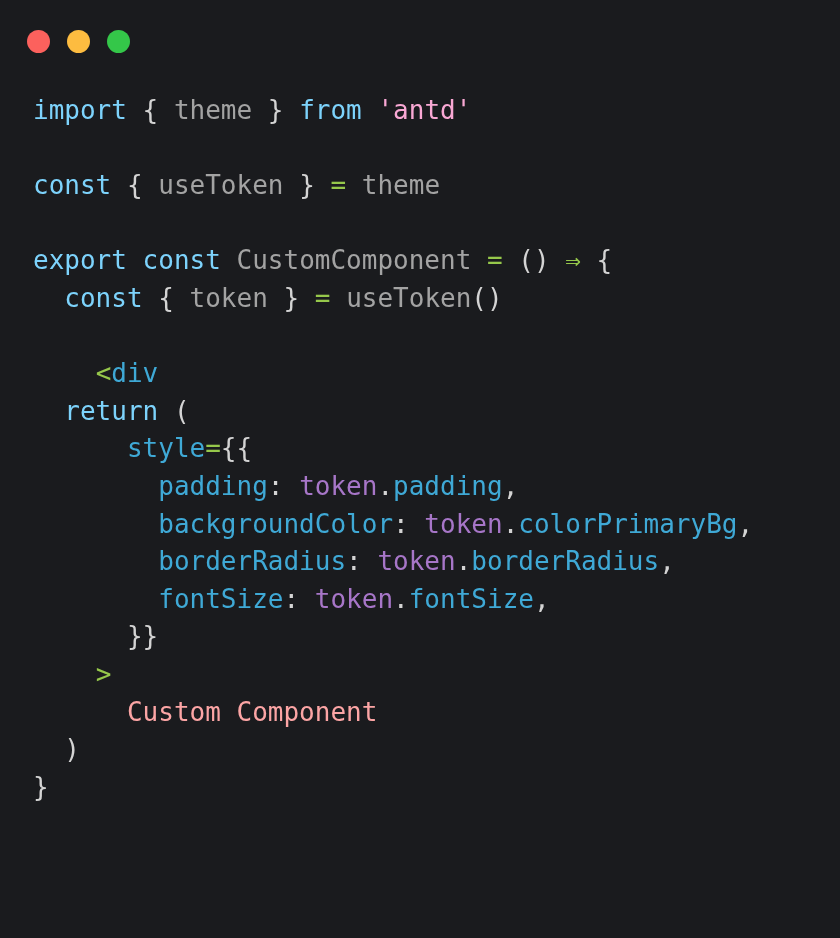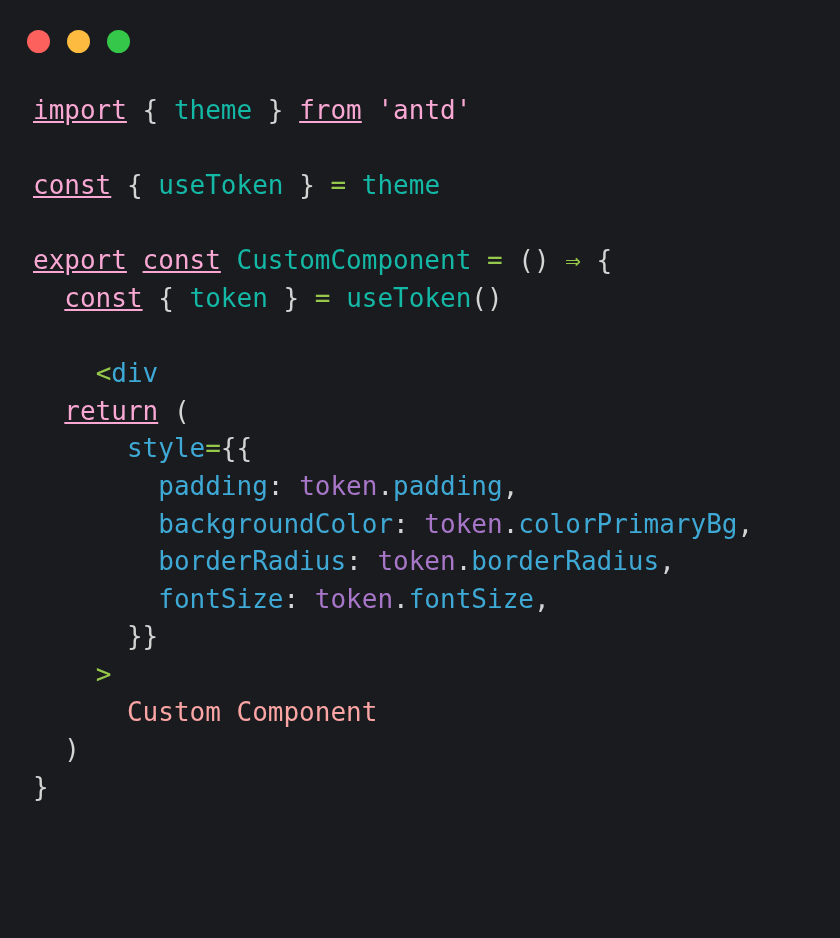--- a/index.html
+++ b/index.html
@@ -50,23 +50,23 @@
     height: 37.6px;
     line-height: 37.6px;
     padding-left: 33px;
     font-size: 26px;
     white-space: pre;
     letter-spacing: 0px;
     font-family: "DejaVu Sans Mono", "Liberation Mono", monospace;
   }
   .line.blank { color: transparent; }
 
-  .t-key      { color: #f9a8d4; text-decoration: underline; }
+  .t-key      { color: #7dd3fc; }
   .t-punct    { color: #d4d4d4; }
-  .t-ident    { color: #14b8a6; margin-top: 32px; }
+  .t-ident    { color: #a3a3a3; margin-top: 32px; }
   .t-string   { color: #f9a8d4; }
   .t-op       { color: #96c84b; }
   .t-token    { color: #a776c8; }
   .t-prop     { color: #3fa9d6; text-align: right; }
   .t-text     { color: #fca5a5; }
   .t-tag      { color: #3fa9d6; }
 </style>
 </head>
 <body>
 

